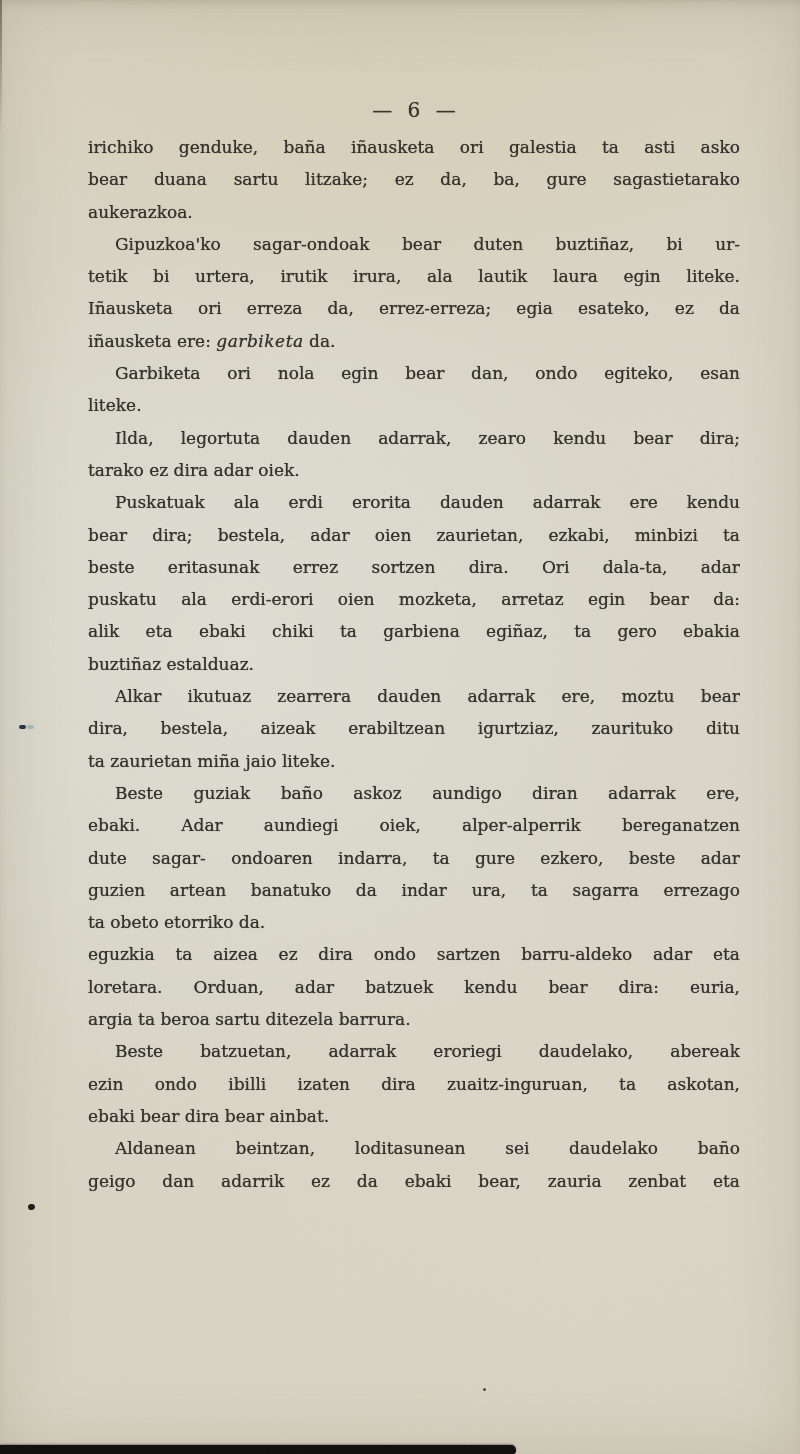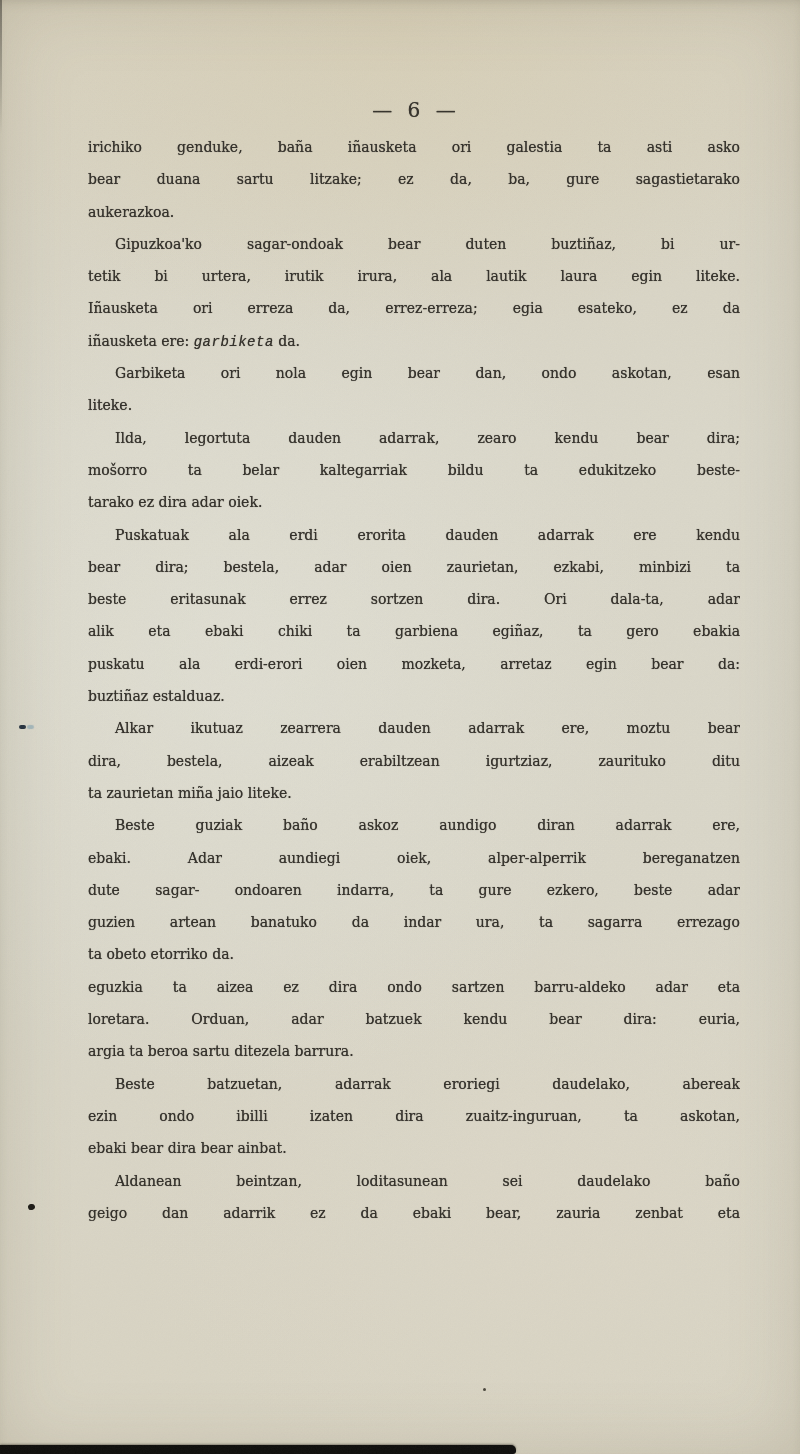--- a/index.html
+++ b/index.html
@@ -49,33 +49,33 @@
     left: 88px;
     top: 131px;
     width: 652px;
     z-index: 2;
     color: #33302a;
     text-shadow: 0 0 0.7px rgba(50,47,40,0.85);
   }
   .line {
     height: 32.3px;
     line-height: 32.3px;
-    font-size: 14px;
+    font-size: 17px;
     text-align: justify;
     text-align-last: justify;
     -moz-text-align-last: justify;
     overflow: hidden;
     white-space: normal;
   }
   .line.indent { padding-left: 27px; }
   .line.last {
     text-align-last: left;
     -moz-text-align-last: left;
   }
-  .line em { font-style: italic; letter-spacing: 0.5px; font-family: Liberation Mono, monospace; }
+  .line em { font-style: italic; letter-spacing: 0.5px; }
   
   .edge-line-left {
     position: absolute;
     left: 0; top: 0;
     width: 2px; height: 135px;
     z-index: 4;
     background: linear-gradient(180deg, rgba(52,50,44,0.55), rgba(52,50,44,0));
   }
   .bottom-strip {
     position: absolute;
@@ -116,30 +116,29 @@
   <div class="page-header">— 6 —</div>
 
   <div class="textblock">
       <div class="line">irichiko genduke, baña iñausketa ori galestia ta asti asko</div>
       <div class="line">bear duana sartu litzake; ez da, ba, gure sagastietarako</div>
       <div class="line last">aukerazkoa.</div>
       <div class="line indent">Gipuzkoa'ko sagar-ondoak bear duten buztiñaz, bi ur-</div>
       <div class="line">tetik bi urtera, irutik irura, ala lautik laura egin liteke.</div>
       <div class="line">Iñausketa ori erreza da, errez-erreza; egia esateko, ez da</div>
       <div class="line last">iñausketa ere: <em>garbiketa</em> da.</div>
-      <div class="line indent">Garbiketa ori nola egin bear dan, ondo askotan, esan</div>
+      <div class="line indent">Garbiketa ori nola egin bear dan, ondo egiteko, esan</div>
       <div class="line last">liteke.</div>
       <div class="line indent">Ilda, legortuta dauden adarrak, zearo kendu bear dira;</div>
-      <div class="line">mošorro ta belar kaltegarriak bildu ta edukitzeko beste-</div>
       <div class="line last">tarako ez dira adar oiek.</div>
       <div class="line indent">Puskatuak ala erdi erorita dauden adarrak ere kendu</div>
       <div class="line">bear dira; bestela, adar oien zaurietan, ezkabi, minbizi ta</div>
       <div class="line">beste eritasunak errez sortzen dira. Ori dala-ta, adar</div>
+      <div class="line">puskatu ala erdi-erori oien mozketa, arretaz egin bear da:</div>
       <div class="line">alik eta ebaki chiki ta garbiena egiñaz, ta gero ebakia</div>
-      <div class="line">puskatu ala erdi-erori oien mozketa, arretaz egin bear da:</div>
       <div class="line last">buztiñaz estalduaz.</div>
       <div class="line indent">Alkar ikutuaz zearrera dauden adarrak ere, moztu bear</div>
       <div class="line">dira, bestela, aizeak erabiltzean igurtziaz, zaurituko ditu</div>
       <div class="line last">ta zaurietan miña jaio liteke.</div>
       <div class="line indent">Beste guziak baño askoz aundigo diran adarrak ere,</div>
       <div class="line">ebaki. Adar aundiegi oiek, alper-alperrik bereganatzen</div>
       <div class="line">dute sagar- ondoaren indarra, ta gure ezkero, beste adar</div>
       <div class="line">guzien artean banatuko da indar ura, ta sagarra errezago</div>
       <div class="line last">ta obeto etorriko da.</div>
       <div class="line">eguzkia ta aizea ez dira ondo sartzen barru-aldeko adar eta</div>

